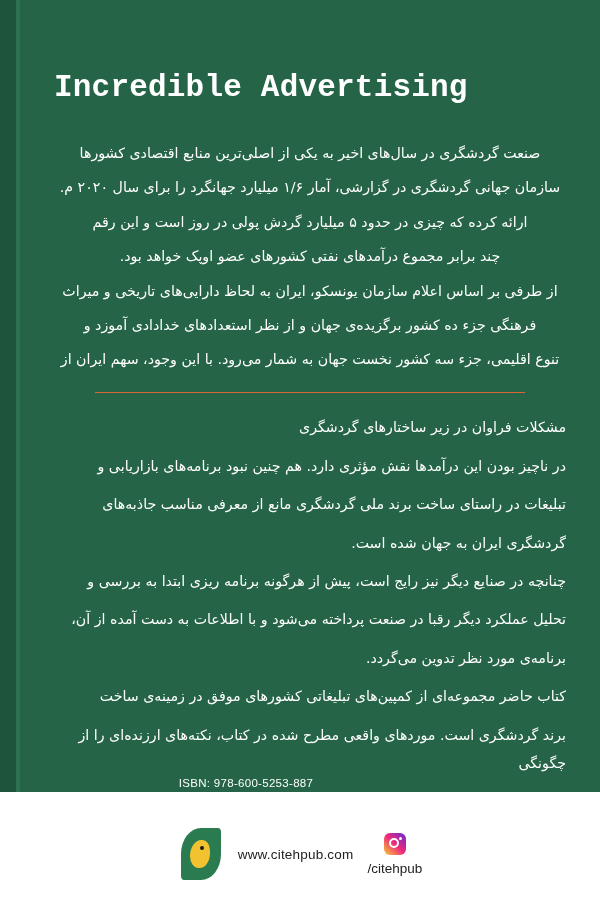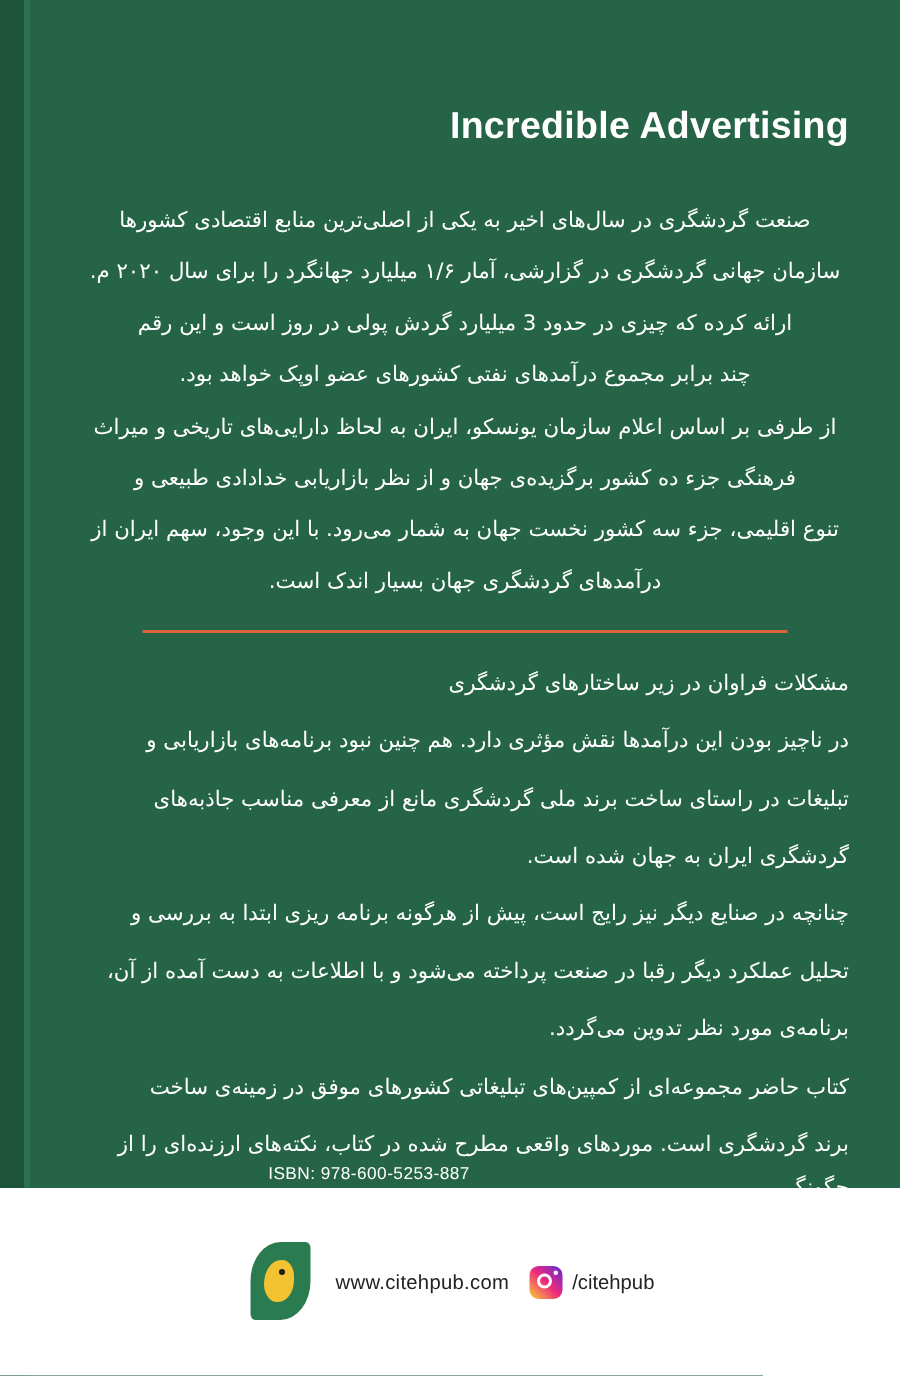--- a/index.html
+++ b/index.html
@@ -50,25 +50,25 @@
   .content {
     position: absolute;
     left: 20px;
     top: 0;
     width: 580px;
     height: 790px;
     box-sizing: border-box;
     padding: 70px 34px 0 34px;
   }
   .title {
-    font-family: Liberation Sans, sans-serif;
+    font-family: Liberation Mono, monospace;
     font-weight: bold;
-    font-size: 25px;
+    font-size: 31px;
     color: #ffffff;
-    text-align: right;
+    text-align: left;
     letter-spacing: 0.2px;
     direction: ltr;
     margin: 0 0 34px 0;
   }
   .para {
     color: #ffffff;
     font-family: "DejaVu Sans", sans-serif;
     font-size: 14.2px;
     line-height: 2.0;
     text-align: center;
@@ -177,20 +177,21 @@
   .website {
     font-family: "Liberation Sans", sans-serif;
     font-size: 13.5px;
     color: #222222;
     letter-spacing: 0.2px;
   }
   .social {
     display: flex;
     align-items: center;
     gap: 6px;
+    flex-direction: column;
   }
   .ig-icon {
     width: 22px;
     height: 22px;
     border-radius: 6px;
     background: linear-gradient(45deg, #f9ce34, #ee2a7b, #6228d7);
     position: relative;
   }
   .ig-icon::before {
     content: "";
@@ -223,26 +224,25 @@
   <div class="spine-strip"></div>
   <div class="spine-strip-inner"></div>
 
   <div class="content">
 
     <h1 class="title">Incredible Advertising</h1>
 
     <div class="block1">
       <p class="para">صنعت گردشگری در سال‌های اخیر به یکی از اصلی‌ترین منابع اقتصادی کشورها</p>
       <p class="para">سازمان جهانی گردشگری در گزارشی، آمار ۱/۶ میلیارد جهانگرد را برای سال ۲۰۲۰ م.</p>
-      <p class="para">ارائه کرده که چیزی در حدود 3 میلیارد گردش پولی در روز است و این رقم</p>
+      <p class="para">ارائه کرده که چیزی در حدود ۵ میلیارد گردش پولی در روز است و این رقم</p>
       <p class="para">چند برابر مجموع درآمدهای نفتی کشورهای عضو اوپک خواهد بود.</p>
       <p class="para">از طرفی بر اساس اعلام سازمان یونسکو، ایران به لحاظ دارایی‌های تاریخی و میراث</p>
-      <p class="para">فرهنگی جزء ده کشور برگزیده‌ی جهان و از نظر بازاریابی خدادادی طبیعی و</p>
+      <p class="para">فرهنگی جزء ده کشور برگزیده‌ی جهان و از نظر استعدادهای خدادادی آموزد و</p>
       <p class="para">تنوع اقلیمی، جزء سه کشور نخست جهان به شمار می‌رود. با این وجود، سهم ایران از</p>
-      <p class="para">درآمدهای گردشگری جهان بسیار اندک است.</p>
     </div>
 
     <div class="divider"></div>
 
     <div class="block2">
       <p class="para">مشکلات فراوان در زیر ساختارهای گردشگری</p>
       <p class="para">در ناچیز بودن این درآمدها نقش مؤثری دارد. هم چنین نبود برنامه‌های بازاریابی و</p>
       <p class="para">تبلیغات در راستای ساخت برند ملی گردشگری مانع از معرفی مناسب جاذبه‌های</p>
       <p class="para">گردشگری ایران به جهان شده است.</p>
       <p class="para">چنانچه در صنایع دیگر نیز رایج است، پیش از هرگونه برنامه ریزی ابتدا به بررسی و</p>

